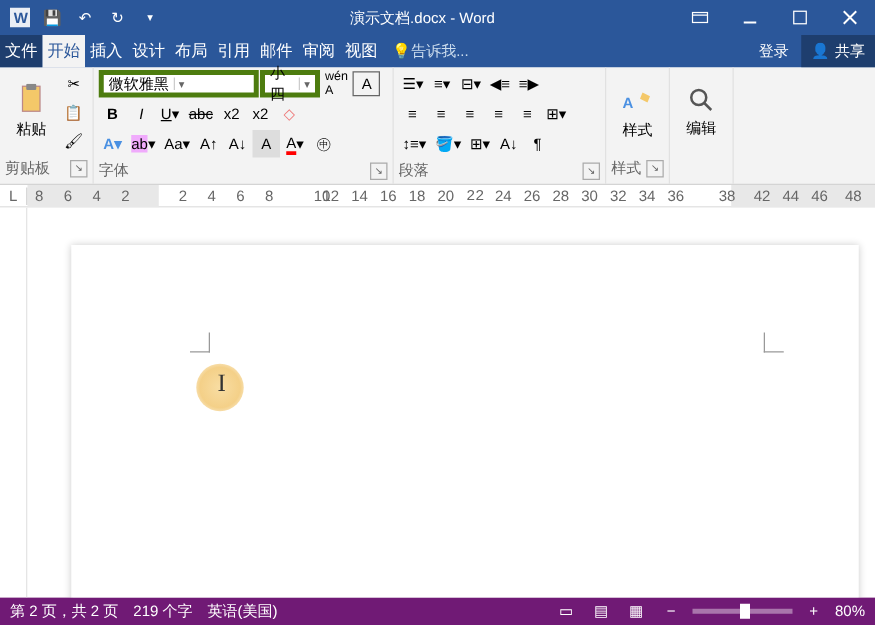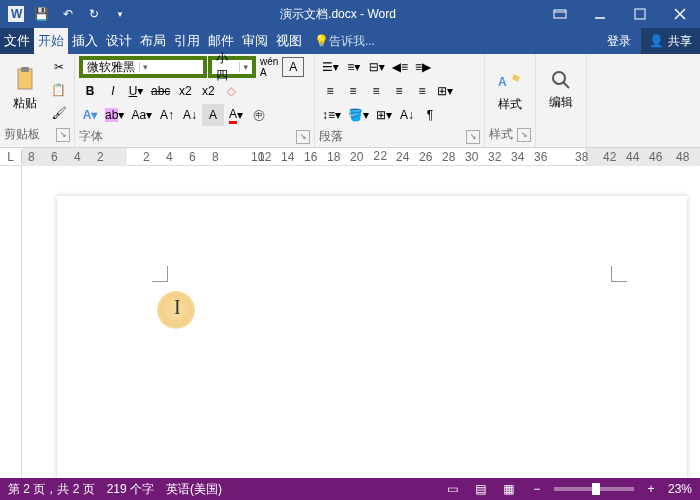--- a/index.html
+++ b/index.html
@@ -292,15 +292,15 @@
  <span>英语(美国)</span>
  <div class="right">
   <div class="sbtn">▭</div>
   <div class="sbtn">▤</div>
   <div class="sbtn">▦</div>
   <div class="sbtn">−</div>
   <div class="slider">
         <div class="thumb"></div>
       </div>
   <div class="sbtn">+</div>
-  <span>23%</span>
+  <span>80%</span>
  </div>
 </div>
 
 </body></html>

